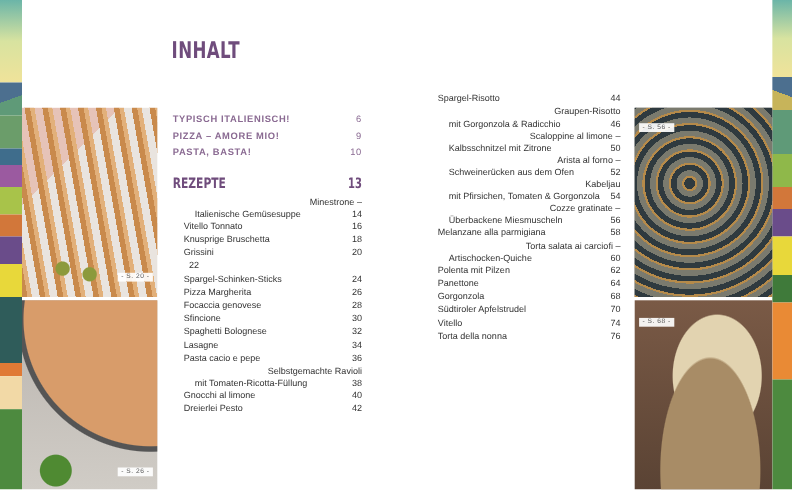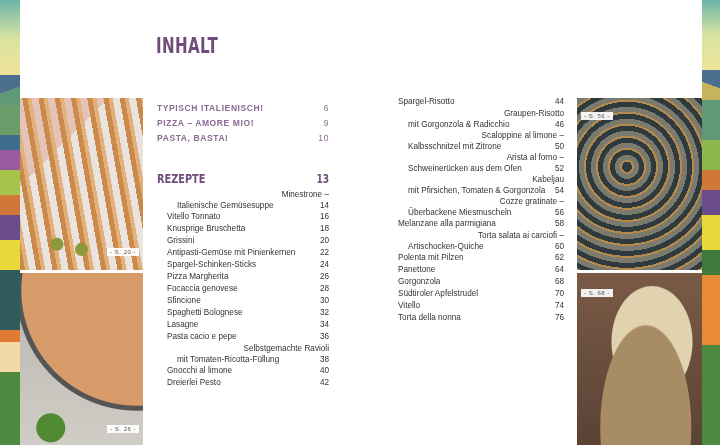--- a/index.html
+++ b/index.html
@@ -31,21 +31,21 @@
   }
 
   .toc { position: absolute; font-size: 8.2px; color: #333; }
   .toc .row { display: flex; justify-content: space-between; align-items: flex-end; }
   .toc .row .pg { min-width: 14px; text-align: right; }
   .toc .sub { padding-left: 10px; }
 
   .section { color: #8a6a92; font-weight: bold; font-size: 8.5px; letter-spacing: .6px; height: 15px; }
   .section .pg { font-weight: normal; }
   .rezepte {
-    margin-top: 24px; height: 22px; align-items: center !important;
+    margin-top: 13px; height: 22px; align-items: center !important;
     color: #6f4c7c; font-family: "DejaVu Sans", sans-serif; font-weight: bold;
   }
   .rezepte .lbl { font-size: 13px; transform: scaleX(0.75); transform-origin: left center; display:inline-block; }
   .rezepte .pg { font-size: 13px; transform: scaleX(0.7); transform-origin: right center; display:inline-block; }
   .entry { height: 12px; line-height: 12px; }
   .entry2 { line-height: 11px; }
   .entry2 .l1 { height: 11px; text-align: right; }
 </style>
 </head>
 <body>
@@ -139,21 +139,20 @@
       </div>
     <div class="row entry">
         <span>Knusprige Bruschetta</span>
         <span class="pg">18</span>
       </div>
     <div class="row entry">
         <span>Grissini</span>
         <span class="pg">20</span>
       </div>
     <div class="row entry">
-        <span>Antipasti-Gemüse mit Pinienkernen</span>
         <span class="pg">22</span>
       </div>
     <div class="row entry">
         <span>Spargel-Schinken-Sticks</span>
         <span class="pg">24</span>
       </div>
     <div class="row entry">
         <span>Pizza Margherita</span>
         <span class="pg">26</span>
       </div>
@@ -188,21 +187,21 @@
         <span>Gnocchi al limone</span>
         <span class="pg">40</span>
       </div>
     <div class="row entry">
         <span>Dreierlei Pesto</span>
         <span class="pg">42</span>
       </div>
   </div>
 </div>
 
-<div class="toc" style="left:398px;top:96px;width:166px;">
+<div class="toc" style="left:398px;top:84px;width:166px;">
   <div class="row entry">
       <span>Spargel-Risotto</span>
       <span class="pg">44</span>
     </div>
   <div class="entry2">
     <div class="l1">Graupen-Risotto</div>
     <div class="row">
         <span style="padding-left:10px">mit Gorgonzola &amp; Radicchio</span>
         <span class="pg">46</span>
       </div>

